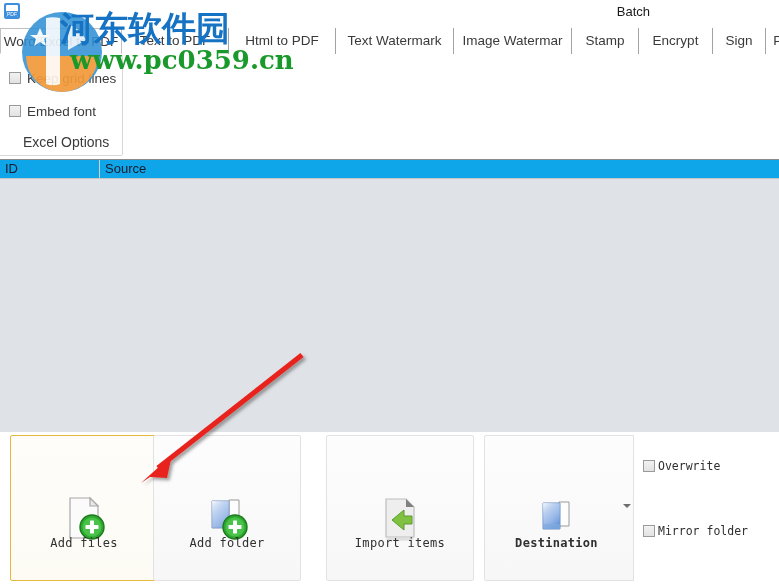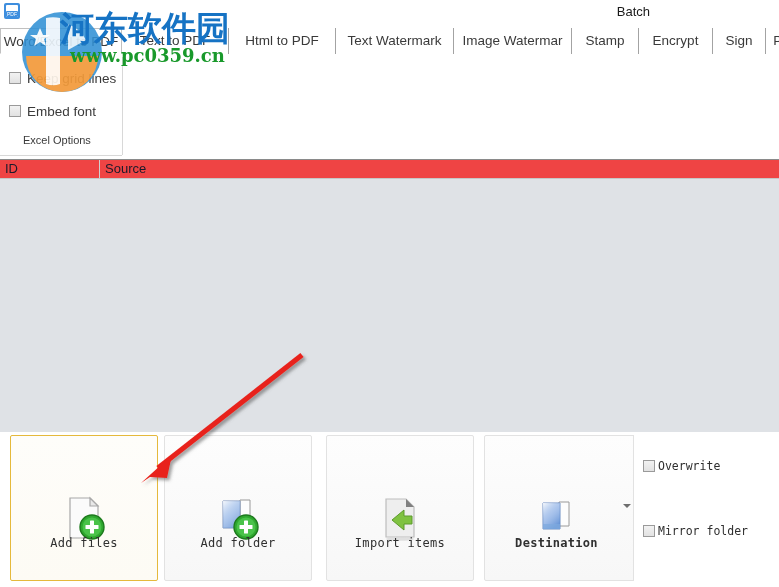--- a/index.html
+++ b/index.html
@@ -115,42 +115,42 @@
   }
   .chk-label {
     margin-left: 6px;
     font-size: 13.5px;
     color: #3a3a3a;
   }
   .group-caption {
     position: absolute;
     left: 23px;
     top: 134px;
-    font-size: 11px;
+    font-size: 14px;
     color: #3a3a3a;
     white-space: nowrap;
     text-align: center;
   }
 
   
   .listview {
     position: absolute;
     left: 0; top: 159px;
     width: 779px;
     height: 273px;
     background: #dfe2e6;
     border-top: 1px solid #8a8a8a;
     border-bottom: 1px solid #9a9a9a;
     box-sizing: border-box;
   }
   .list-header {
     position: absolute;
     left: 0; top: 0;
     width: 779px; height: 19px;
-    background: #ef4444;
+    background: #0ea5e9;
     border-bottom: 1px solid #c6c6c6;
     box-sizing: border-box;
   }
   .col {
     position: absolute;
     top: 0;
     height: 18px;
     line-height: 18px;
     font-size: 13px;
     color: #1b1b2b;
@@ -256,21 +256,21 @@
     font-family: "DejaVu Sans", sans-serif;
     font-size: 34px;
     font-weight: bold;
     color: #1673c4;
     white-space: nowrap;
   }
   .wm-url {
     position: absolute;
     left: 70px; top: 45px;
     font-family: "DejaVu Serif", serif;
-    font-size: 18px;
+    font-size: 26px;
     font-weight: bold;
     color: #19992b;
     white-space: nowrap;
   }
 
   
   .annot {
     position: absolute;
     left: 0; top: 0;
     width: 779px; height: 587px;
@@ -363,21 +363,21 @@
           <path d="M30 4 l8 8 h-8 z" fill="#e8e8e8" stroke="#a8a8a8" stroke-width="1.2"></path>
           <circle cx="32" cy="33" r="12" fill="#2fa82f" stroke="#1d7a1d" stroke-width="1.4"></circle>
           <circle cx="32" cy="33" r="9.5" fill="#49c249"></circle>
           <rect x="30" y="26.5" width="4" height="13" fill="#ffffff" rx="0.6"></rect>
           <rect x="25.5" y="31" width="13" height="4" fill="#ffffff" rx="0.6"></rect>
         </svg>
       </div>
       <div class="caption">Add files</div>
     </div>
 
-    <div class="bigbtn" style="left:164px;">
+    <div class="bigbtn" style="left:153px;">
       <div class="glyph">
         <svg width="48" height="48" viewBox="0 0 48 48">
           <path d="M26 6 h10 v26 h-10 z" fill="#fdfdfd" stroke="#9a9a9a" stroke-width="1"></path>
           <path d="M9 7 h17 v27 h-17 z" fill="#c9d9f2" stroke="#7d93bb" stroke-width="1"></path>
           <path d="M9 7 h17 v27 h-17 z" fill="url(#fg1)"></path>
           <defs>
             <linearGradient id="fg1" x1="0" y1="0" x2="0.6" y2="1">
               <stop offset="0%" stop-color="#ffffff" stop-opacity="0.85"></stop>
               <stop offset="55%" stop-color="#9dbdea" stop-opacity="0.55"></stop>
               <stop offset="100%" stop-color="#6f9ad8" stop-opacity="0.75"></stop>

